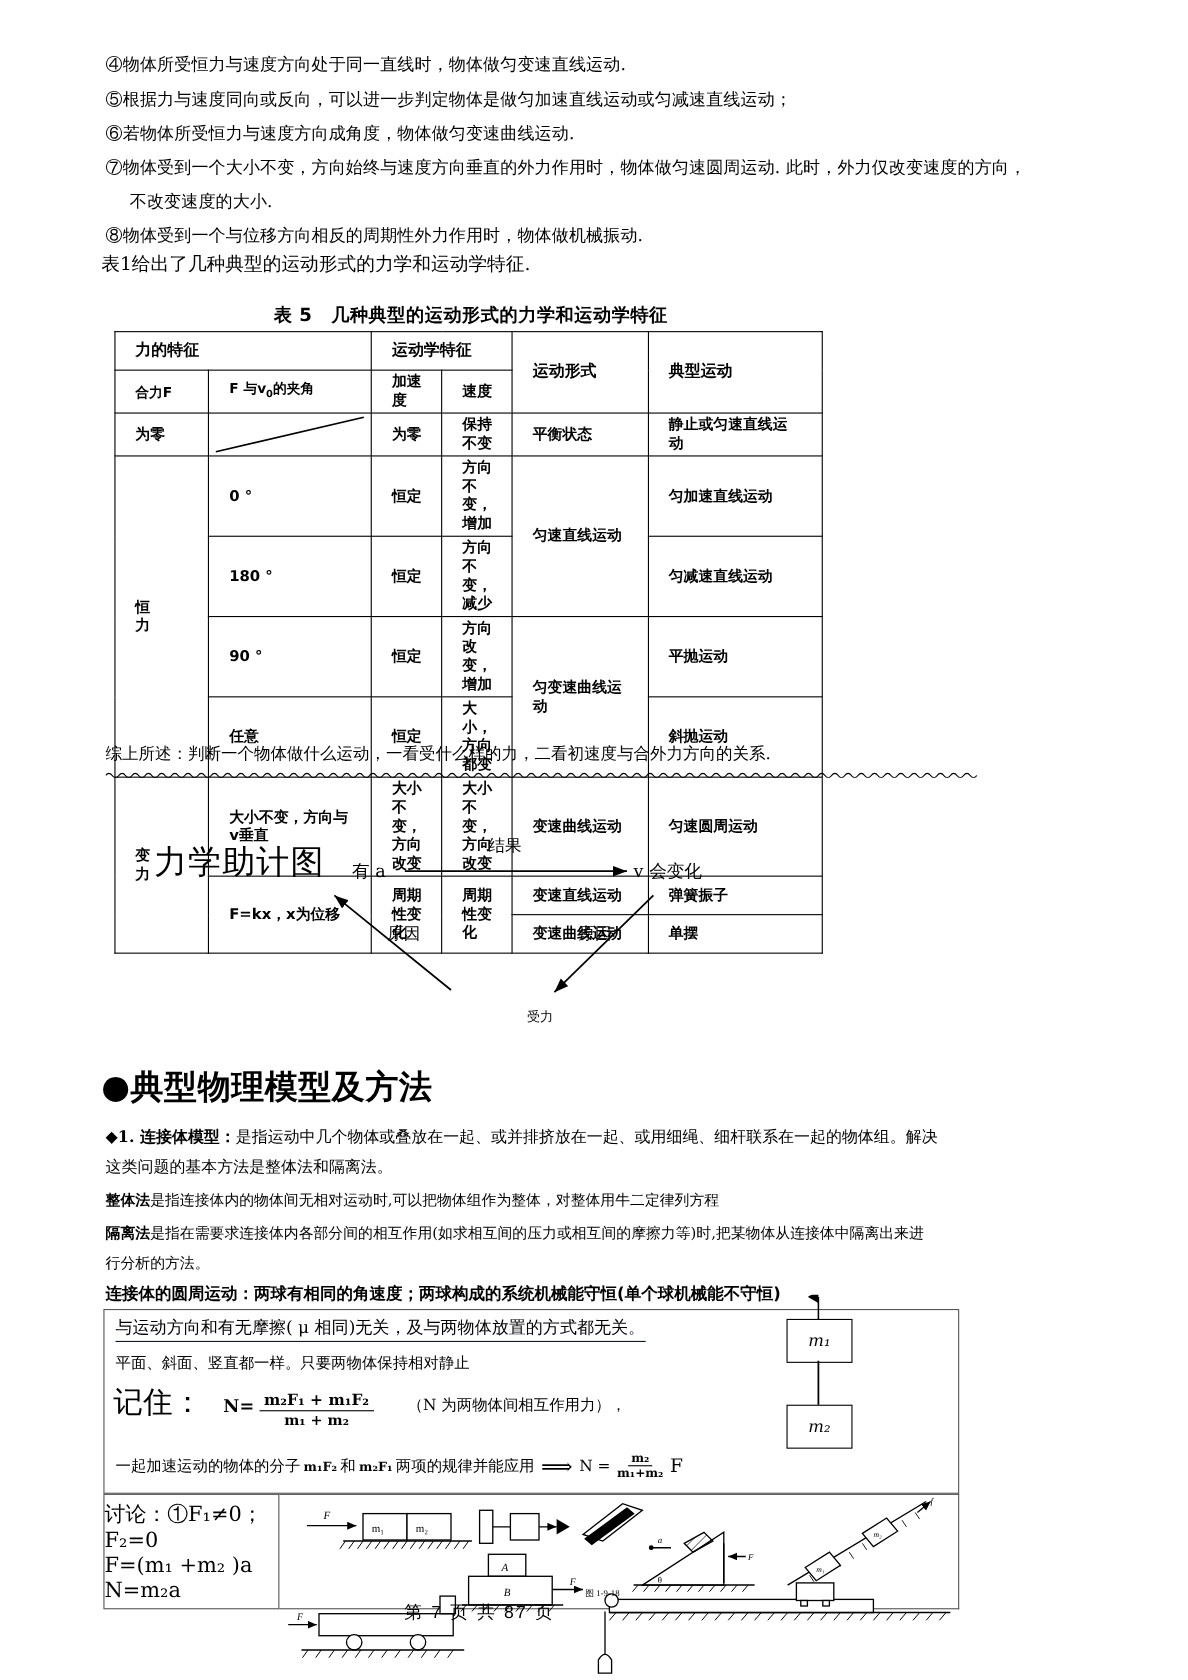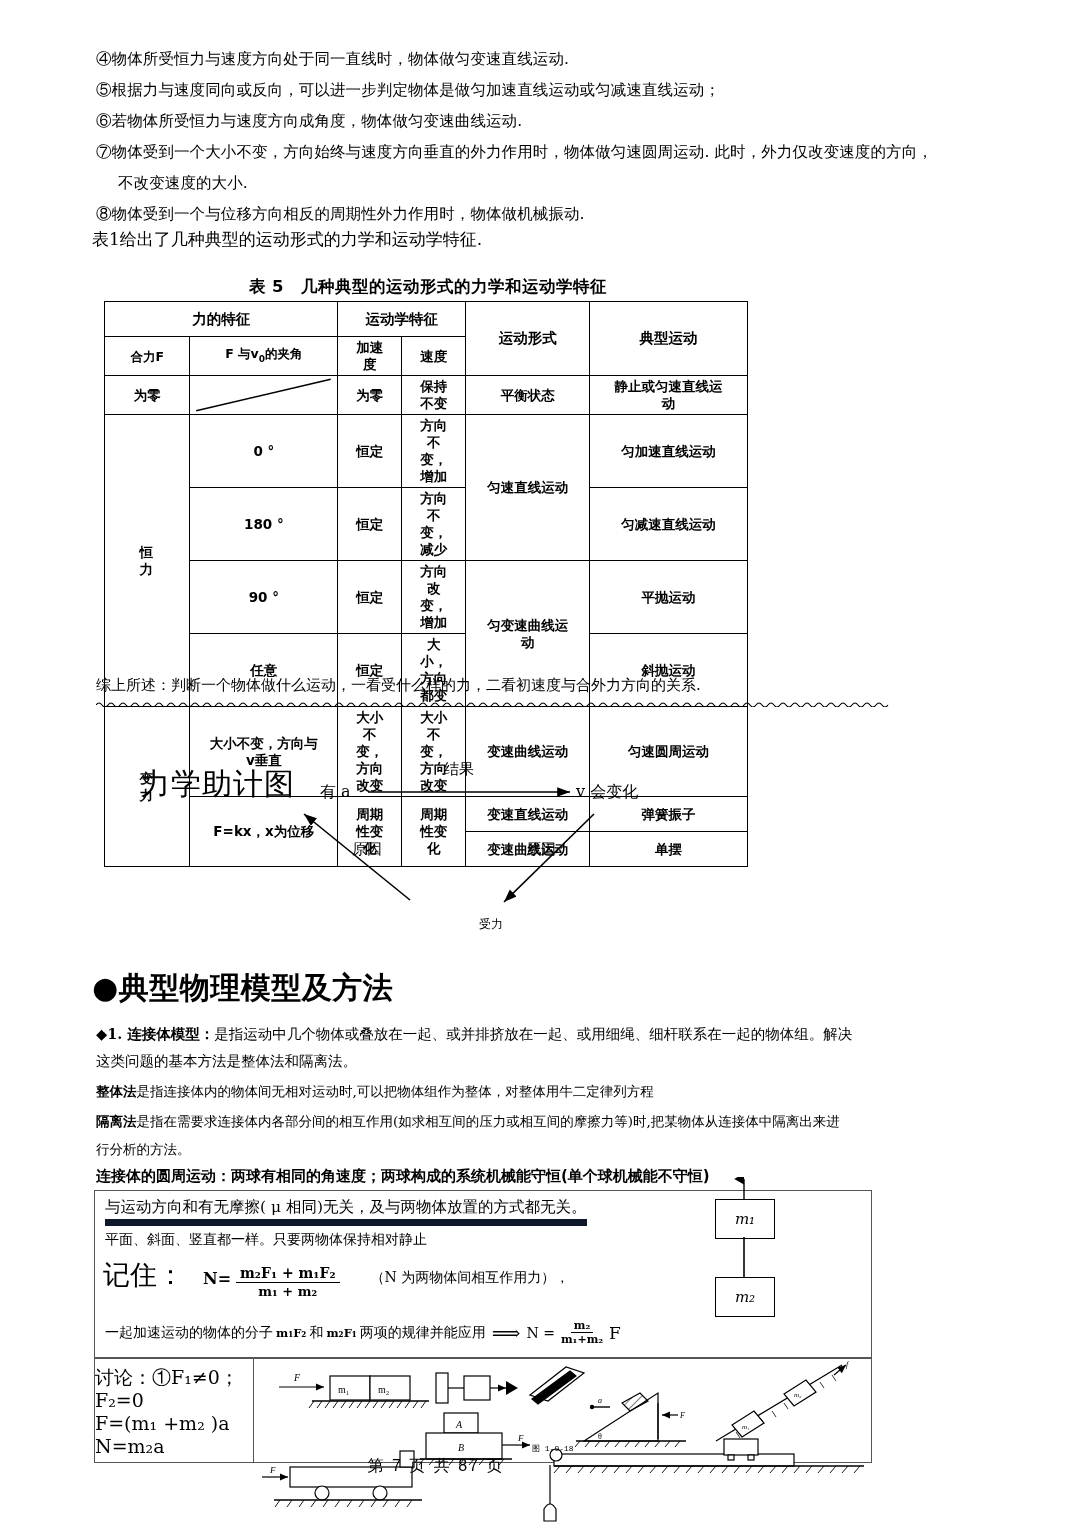--- a/index.html
+++ b/index.html
@@ -27,21 +27,21 @@
     position:absolute;left:0;right:0;top:276px;text-align:center;
     font-size:16.5px;font-weight:bold;letter-spacing:.5px;
     font-family:"DejaVu Sans","Liberation Sans",sans-serif;
   }
   table.t1{
     position:absolute;left:104px;top:301px;
     border-collapse:collapse;width:644px;
     font-family:"DejaVu Sans","Liberation Sans",sans-serif;
   }
   table.t1 td{
-    border:1.6px solid #000;text-align:center;vertical-align:middle;
+    border:1.6px solid #000;text-align:left;vertical-align:middle;
     font-size:13.5px;font-weight:bold;padding:2px 18px;height:30px;
     line-height:17px;
   }
   table.t1 td.hd{font-size:14.5px;}
   table.t1 td.small{font-size:12.5px;}
   td.diag{position:relative;padding:0;}
   td.diag svg{display:block;width:100%;height:100%;position:absolute;left:0;top:0;}
   .vert{letter-spacing:2px;}
 
   
@@ -86,21 +86,21 @@
       font-family:"DejaVu Sans","Liberation Sans",sans-serif;}
 
   
   .box{
     position:absolute;left:94px;top:1190px;width:778px;height:168px;
     border:1.3px solid #555;box-sizing:border-box;
   }
   .box .l1{
     position:absolute;left:10px;top:6px;font-size:15.5px;
     font-family:"DejaVu Serif","Liberation Serif",serif;
-    border-bottom:7px solid #0f172a;padding-bottom:1px;
+    border-bottom:1px solid #0f172a;padding-bottom:1px;
   }
   .box .l2{position:absolute;left:10px;top:40px;font-size:14px;
     font-family:"DejaVu Serif","Liberation Serif",serif;}
   .box .jizhu{position:absolute;left:8px;top:66px;font-size:27px;
     font-family:"DejaVu Sans","Liberation Sans",sans-serif;}
   .frm{position:absolute;left:108px;top:74px;font-size:16px;
     font-family:"DejaVu Serif","Liberation Serif",serif;
     display:flex;align-items:flex-start;}
   .frac{display:inline-flex;flex-direction:column;align-items:center;
     margin:0 5px;vertical-align:middle;}
@@ -130,21 +130,21 @@
   .discuss{
     position:absolute;left:0;top:0;width:160px;height:105px;
     border:1.3px solid #555;box-sizing:border-box;padding:7px 0;
     font-family:"DejaVu Serif","Liberation Serif",serif;font-size:19px;line-height:23px;
   }
   .figarea{position:absolute;left:160px;top:0;width:618px;height:105px;
     border-top:1.3px solid #555;border-right:1.3px solid #555;border-bottom:1.3px solid #555;
     box-sizing:border-box;overflow:visible;}
   .figarea svg{position:absolute;left:0;top:0;}
   .figcap{position:absolute;left:278px;top:84px;font-size:8px;
-    font-family:Liberation Mono, monospace;}
+    font-family:Liberation Serif, serif;}
 
   .footer{
     position:absolute;left:16px;right:0;top:1456px;text-align:center;
     font-size:16px;letter-spacing:2px;
     font-family:Liberation Sans, sans-serif;
   }
   sub{font-size:.72em;}
 </style>
 </head>
 <body>

